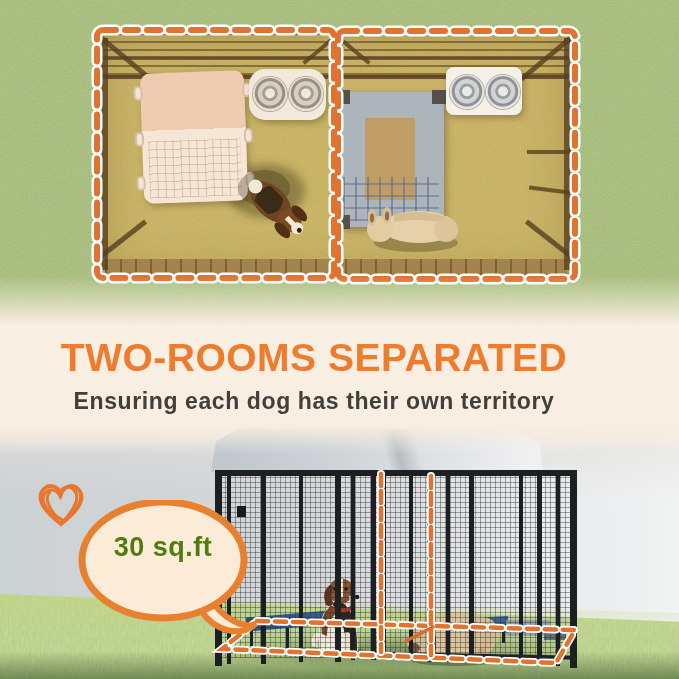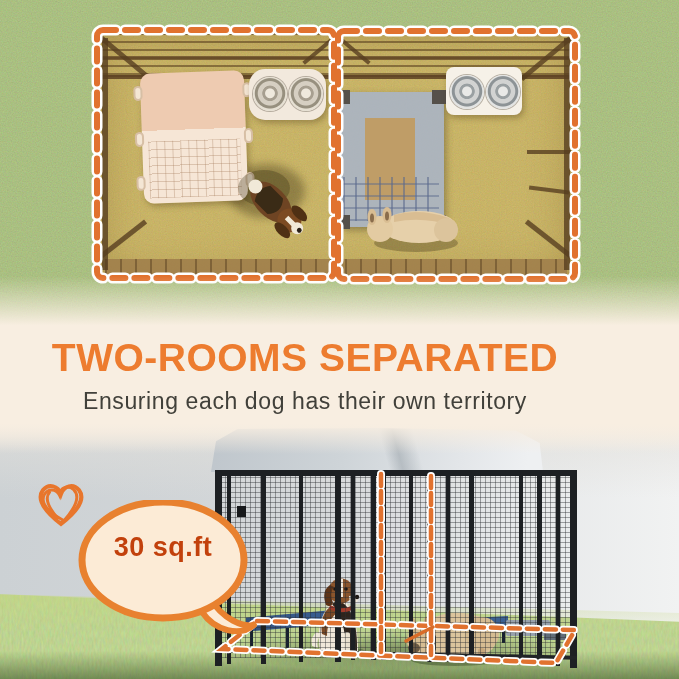--- a/index.html
+++ b/index.html
@@ -69,23 +69,23 @@
   .shadow-patch{position:absolute;left:130px;top:134px;width:78px;height:54px;border-radius:50%;
         background:rgba(55,45,15,.38);filter:blur(4px);}
 
   .dog-aerial{position:absolute;}
   .dash-frame{position:absolute;left:-9px;top:-9px;pointer-events:none;}
 
   .fade-bottom{position:absolute;left:0;right:0;top:276px;height:56px;
       background:linear-gradient(180deg,rgba(248,238,225,0) 0%,#f8eee1 88%);}
 
   
-  .headline{position:absolute;left:9px;top:331px;width:592px;text-align:center;}
+  .headline{position:absolute;left:18px;top:331px;width:592px;text-align:center;}
   .headline h1{margin:5px 0 7px;font-size:39px;font-weight:800;letter-spacing:.5px;color:#ED7C2F;}
-  .headline p{margin:8px;font-size:23px;font-weight:400;letter-spacing:.6px;color:#41403A;}
+  .headline p{margin:8px;font-size:23px;font-weight:700;letter-spacing:.6px;color:#41403A;}
 
   
   .photo-scene{position:absolute;left:0;top:420px;width:679px;height:259px;}
   .wall{position:absolute;inset:0;
       background:linear-gradient(180deg,rgba(244,236,224,.95) 0%,rgba(226,224,219,.45) 12%,rgba(0,0,0,0) 30%),
                  linear-gradient(90deg,#ccd1d4 0%,#d5d8da 48%,#e7e9ea 78%,#f1f2f2 100%);}
   .lawn{position:absolute;left:0;top:168px;
       clip-path:polygon(0 7%,100% 37%,100% 100%,0 100%);}
   .lawn-light{position:absolute;left:0;right:0;top:170px;height:42px;
       clip-path:polygon(0 10%,100% 55%,100% 100%,0 100%);
@@ -112,21 +112,21 @@
   .bed-surface{position:absolute;left:0;right:0;}
   .bed-leg{position:absolute;background:#16202e;width:3px;}
 
   .gray-unit{position:absolute;left:506px;top:200px;width:44px;height:16px;background:#97a1ab;border-radius:2px;}
   .gray-box{position:absolute;left:544px;top:206px;width:22px;height:14px;background:#616d79;}
 
   .marks,.dogs-photo{position:absolute;left:0;top:0;pointer-events:none;}
   .heart{position:absolute;left:33px;top:58px;}
   .bubble{position:absolute;left:75px;top:80px;width:184px;height:140px;}
   .bubble-text{position:absolute;left:78px;top:113px;width:170px;text-align:center;
-      font-size:27px;font-weight:800;color:#c2410c;line-height:1.1;letter-spacing:.5px;}
+      font-size:27px;font-weight:800;color:#4d7c0f;line-height:1.1;letter-spacing:.5px;}
   .photo-fade{position:absolute;left:0;right:0;top:0;height:34px;
       background:linear-gradient(180deg,#f8eee1 10%,rgba(248,238,225,0));}
 </style>
 </head>
 <body>
 
 <div class="canvas">
 
   <svg width="0" height="0" style="position:absolute" aria-hidden="true">
     <defs>

